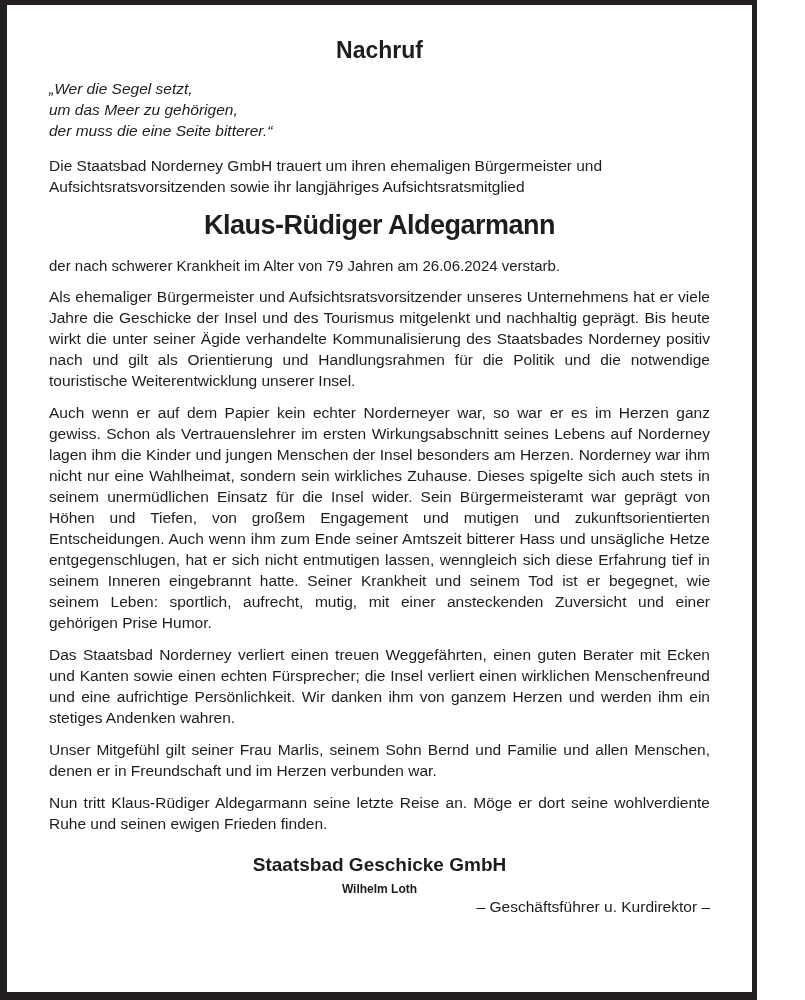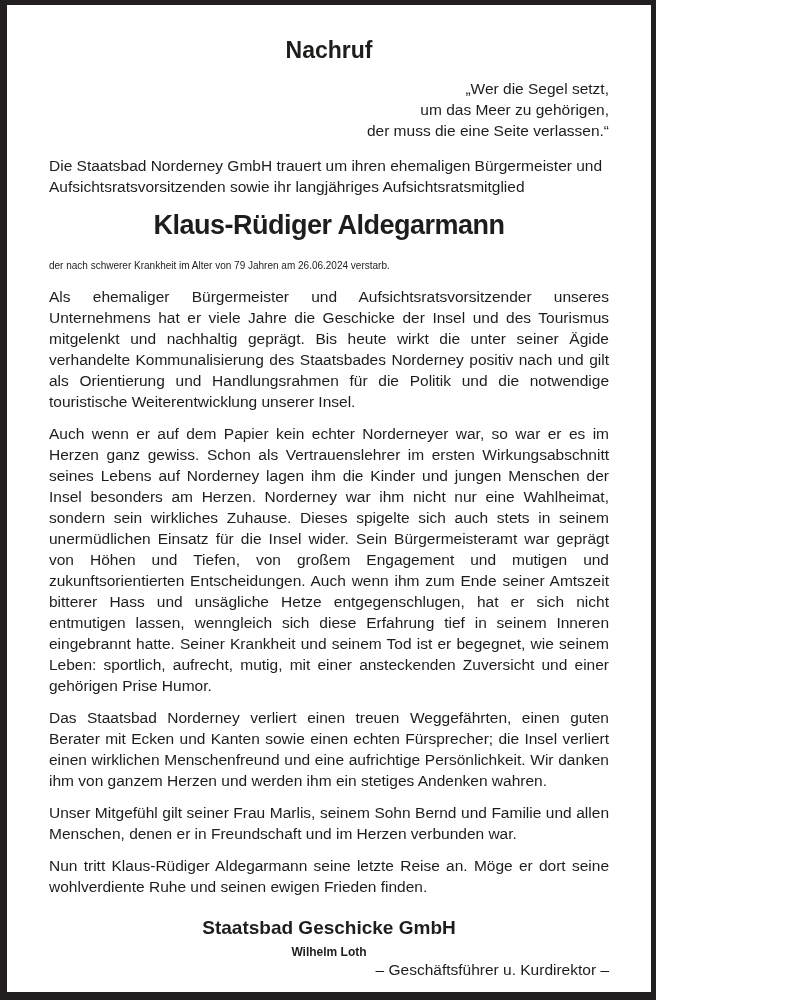--- a/index.html
+++ b/index.html
@@ -1,59 +1,60 @@
 <!DOCTYPE html>
 <html><head>
 <meta charset="utf-8">
 <style>
   html, body {
     margin: 0;
     padding: 0;
     background: #ffffff;
   }
   .sheet {
-    width: 656px;
+    width: 757px;
     height: 1000px;
     box-sizing: border-box;
     background: #ffffff;
     border-style: solid;
     border-color: #231f20;
     border-width: 5px 5px 8px 7px;
     padding: 20px 42px 0 42px;
     overflow: hidden;
     font-family: "Liberation Sans", sans-serif;
     color: #1d1d1b;
   }
   .title {
     font-size: 23px;
     font-weight: bold;
     text-align: center;
     margin: 12px 0 14px 0;
   }
   .quote {
-    text-align: right;
+    text-align: left;
+    font-style: italic;
     font-size: 15.5px;
     line-height: 21px;
     margin: 0 0 14px 0;
   }
   .intro {
     font-size: 15.5px;
     line-height: 21px;
     margin: 0 0 13px 0;
     max-width: 640px;
   }
   .deceased-name {
     font-size: 27px;
     font-weight: bold;
     text-align: center;
     letter-spacing: -0.5px;
     margin: 10px 0 14px 0;
   }
   .statement {
-    font-size: 10px;
+    font-size: 15px;
     line-height: 21px;
     margin: 0 0 10px 0;
   }
   .para {
     font-size: 15.5px;
     line-height: 21px;
     text-align: justify;
     margin: 0 0 11px 0;
   }
   .on-behalf {
@@ -82,21 +83,21 @@
 </head>
 <body>
 
 <div class="sheet">
 
   <div class="title">Nachruf</div>
 
   <div class="quote">
     <div>„Wer die Segel setzt,</div>
     <div>um das Meer zu gehörigen,</div>
-    <div>der muss die eine Seite verlassen.“</div>
+    <div>der muss die eine Seite bitterer.“</div>
   </div>
 
   <div class="intro">Die Staatsbad Norderney GmbH trauert um ihren ehemaligen Bürgermeister und Aufsichtsratsvorsitzenden sowie ihr langjähriges Aufsichtsratsmitglied</div>
 
   <div class="deceased-name">Klaus-Rüdiger Aldegarmann</div>
 
   <div class="statement">der nach schwerer Krankheit im Alter von 79 Jahren am 26.06.2024 verstarb.</div>
 
   <p class="para">Als ehemaliger Bürgermeister und Aufsichtsratsvorsitzender unseres Unternehmens hat er viele Jahre die Geschicke der Insel und des Tourismus mitgelenkt und nachhaltig geprägt. Bis heute wirkt die unter seiner Ägide verhandelte Kommunalisierung des Staatsbades Norderney positiv nach und gilt als Orientierung und Handlungsrahmen für die Politik und die notwendige touristische Weiterentwicklung unserer Insel.</p>
   <p class="para">Auch wenn er auf dem Papier kein echter Norderneyer war, so war er es im Herzen ganz gewiss. Schon als Vertrauenslehrer im ersten Wirkungsabschnitt seines Lebens auf Norderney lagen ihm die Kinder und jungen Menschen der Insel besonders am Herzen. Norderney war ihm nicht nur eine Wahlheimat, sondern sein wirkliches Zuhause. Dieses spigelte sich auch stets in seinem unermüdlichen Einsatz für die Insel wider. Sein Bürgermeisteramt war geprägt von Höhen und Tiefen, von großem Engagement und mutigen und zukunftsorientierten Entscheidungen. Auch wenn ihm zum Ende seiner Amtszeit bitterer Hass und unsägliche Hetze entgegenschlugen, hat er sich nicht entmutigen lassen, wenngleich sich diese Erfahrung tief in seinem Inneren eingebrannt hatte. Seiner Krankheit und seinem Tod ist er begegnet, wie seinem Leben: sportlich, aufrecht, mutig, mit einer ansteckenden Zuversicht und einer gehörigen Prise Humor.</p>

